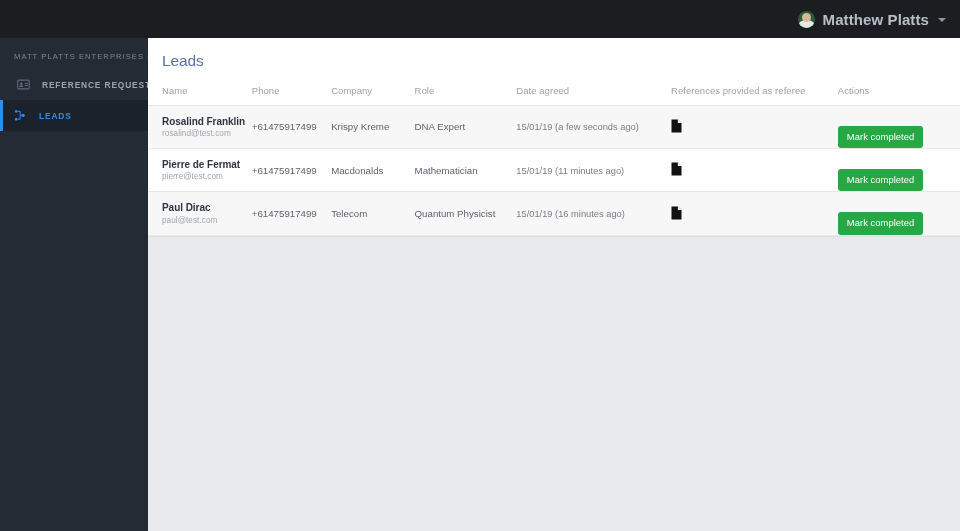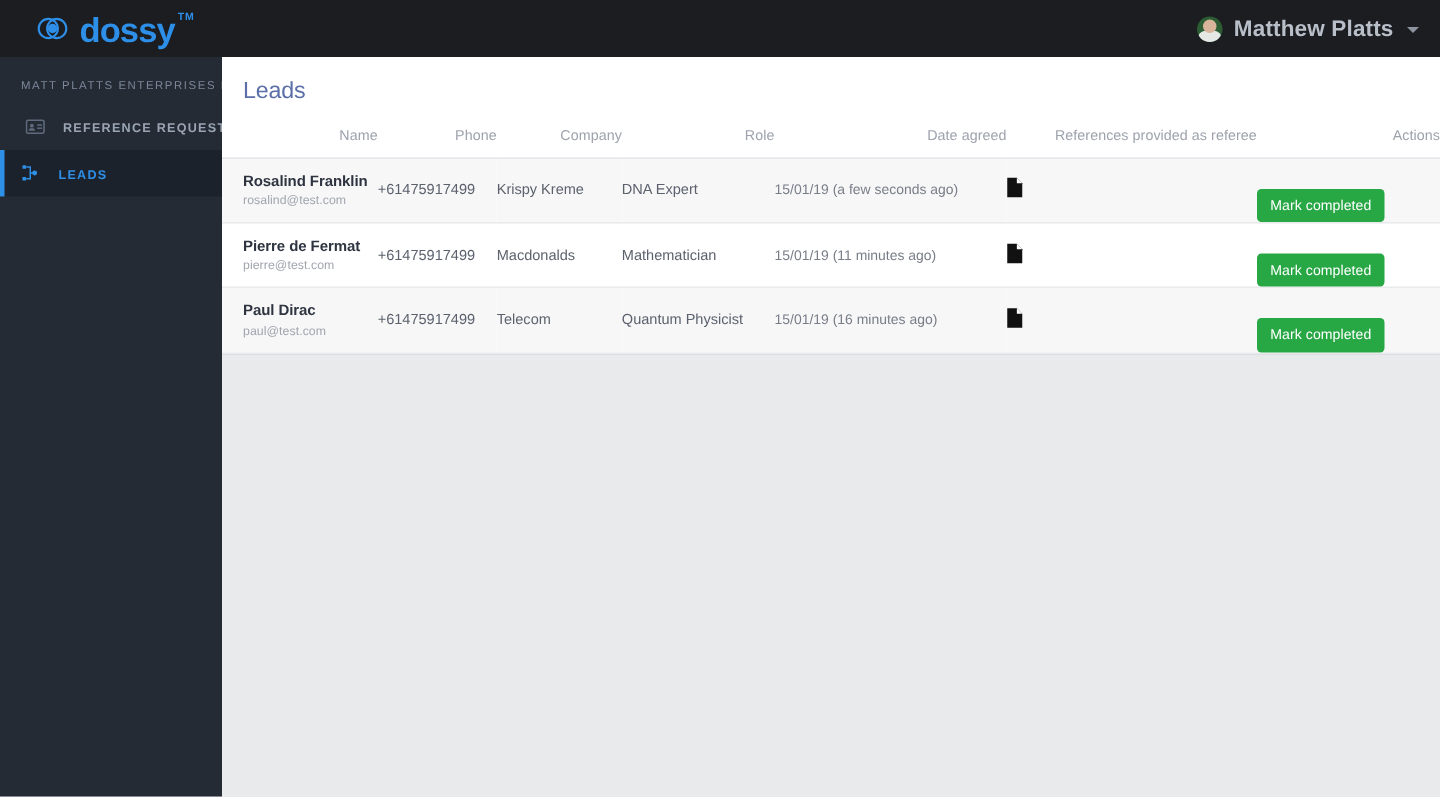--- a/index.html
+++ b/index.html
@@ -207,21 +207,21 @@
   table.leads {
     width: 812px;
     border-collapse: collapse;
     table-layout: fixed;
   }
 
   table.leads thead th {
     font-size: 9.5px;
     font-weight: normal;
     color: #9da2ac;
-    text-align: right;
+    text-align: left;
     padding: 4px 0 9px 0;
     border-bottom: 1px solid #e4e6e9;
     letter-spacing: 0.05px;
   }
 
   table.leads tbody td {
     padding: 0;
     height: 39px;
     vertical-align: middle;
     border-bottom: 1px solid #e8eaec;
@@ -273,31 +273,20 @@
     line-height: 1;
     letter-spacing: 0.05px;
     white-space: nowrap;
     margin-top: 20px;
   }
 </style>
 </head>
 <body>
 
 <div class="topbar">
-  <a class="brand" href="#">
-    <span class="brand-mark">
-      <svg width="22" height="22" viewBox="0 0 22 22" xmlns="http://www.w3.org/2000/svg">
-        <circle cx="8.2" cy="11" r="6.4" fill="none" stroke="#2e8fe8" stroke-width="1.4"></circle>
-        <circle cx="13.8" cy="11" r="6.4" fill="none" stroke="#2e8fe8" stroke-width="1.4"></circle>
-        <circle cx="11" cy="11" r="3.1" fill="#2e8fe8"></circle>
-      </svg>
-    </span>
-    <span class="brand-text">dossy</span>
-    <span class="brand-tm">TM</span>
-  </a>
 
   <div class="topbar-right">
     <span class="avatar">
       <span class="body"></span>
       <span class="face"></span>
     </span>
     <span class="user-name">Matthew Platts</span>
     <span class="caret"></span>
   </div>
 </div>

